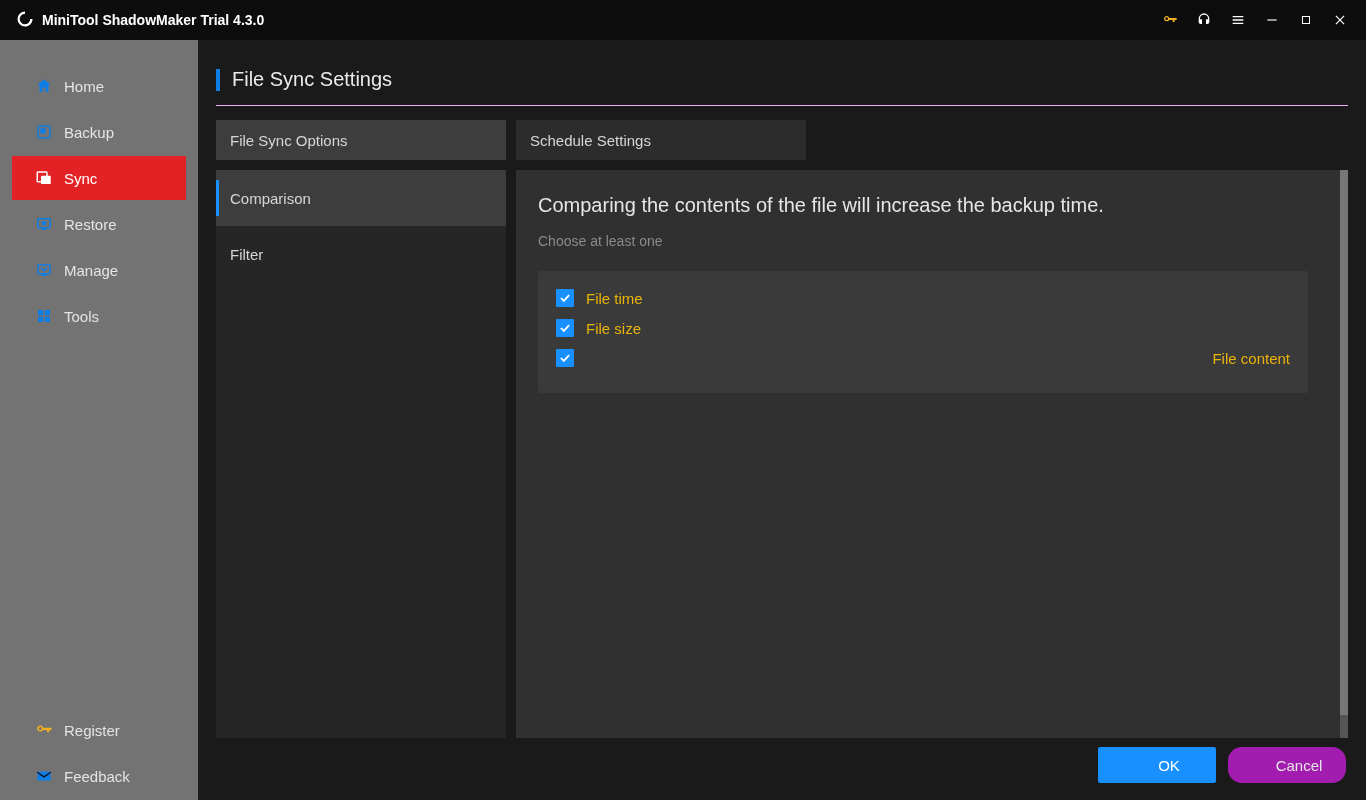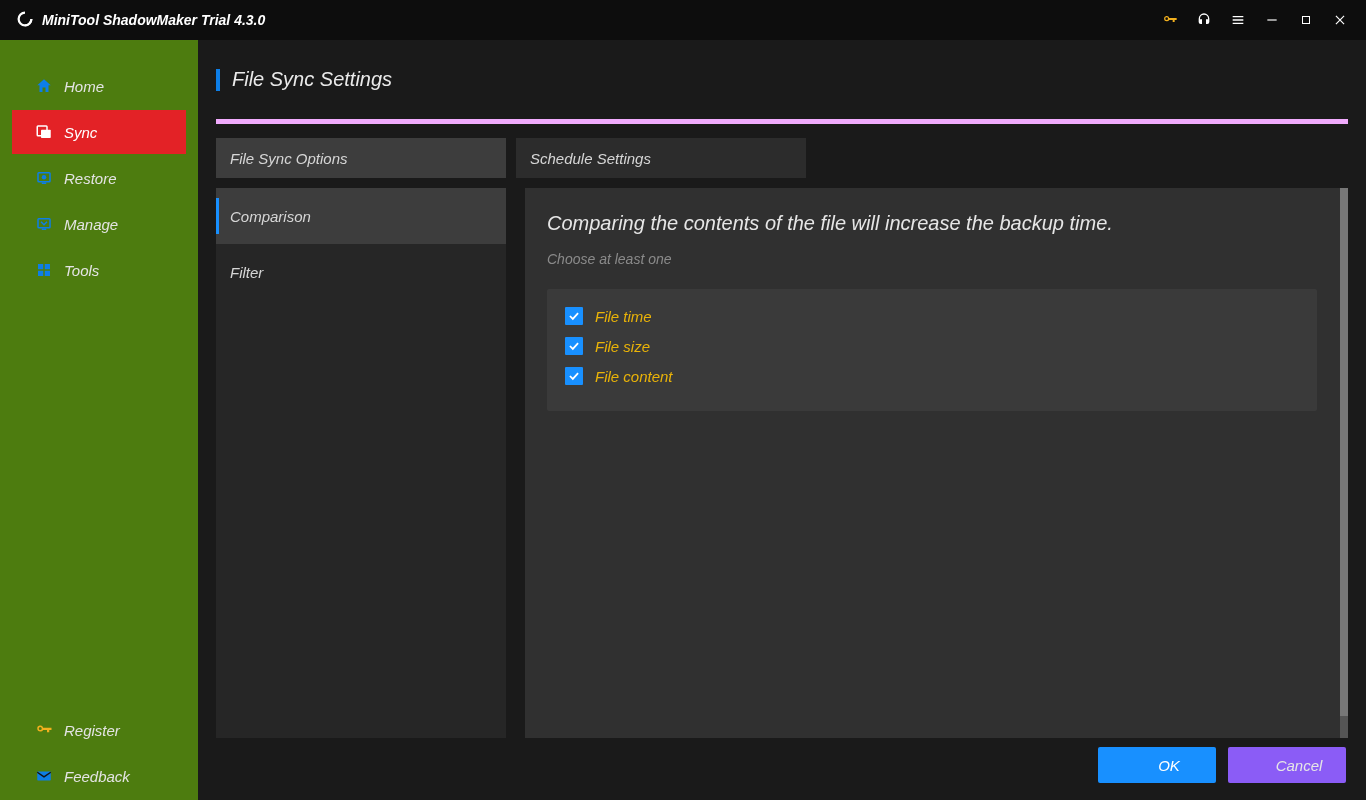--- a/index.html
+++ b/index.html
@@ -1,71 +1,71 @@
 <!DOCTYPE html>
 <html><head>
 <meta charset="utf-8">
 <style>
   * { box-sizing: border-box; margin: 0; padding: 0; font-family: "Segoe UI", Arial, sans-serif; }
   html, body { width: 1366px; height: 800px; background: #000; overflow: hidden; }
-  .window { width: 1366px; height: 800px; background: #0d0d0d; display: flex; flex-direction: column; font-style: italic; }
+  .window { width: 1366px; height: 800px; background: #0d0d0d; display: flex; flex-direction: column; }
 
   
   .titlebar { height: 40px; display: flex; align-items: center; color: #fff; padding: 0 16px; font-size: 14px; font-weight: 600; }
   .titlebar .title { margin-left: 8px; }
   .titlebar .spacer { flex: 1; }
   .titlebar .tb-icon { width: 20px; height: 40px; display: flex; align-items: center; justify-content: center; margin-left: 14px; color: #fff; cursor: pointer; }
   .titlebar .tb-icon.key { color: #f2b01e; }
   .logo-icon svg { width: 18px; height: 18px; }
 
   
   .body { flex: 1; display: flex; min-height: 0; }
-  .sidebar { width: 198px; background: #4d7c0f; display: flex; flex-direction: column; padding-top: 24px; }
+  .sidebar { width: 198px; background: #737373; display: flex; flex-direction: column; padding-top: 24px; }
   .sidebar .section-top { flex: 1; }
   .nav-item { height: 44px; display: flex; align-items: center; padding: 0 18px; color: #e4e4e4; font-size: 15px; cursor: pointer; margin: 0 12px 2px 12px; border-radius: 0; position: relative; }
   .nav-item .icon { width: 28px; display: flex; justify-content: center; color: #0d7ee7; }
   .nav-item .label { margin-left: 6px; }
   .nav-item.active { background: #e32226; color: #fff; }
   .nav-item.active .icon { color: #fff; }
   .nav-bottom .nav-item .icon.key { color: #f2b01e; }
 
   .nav-item svg { width: 18px; height: 18px; }
 
   
   .main { flex: 1; background: #1a1a1a; padding: 28px 18px 8px 18px; display: flex; flex-direction: column; min-width: 0; }
-  .page-title-row { display: flex; align-items: center; margin-bottom: 14px; padding-bottom: 28px; border-bottom: 5px solid #f0abfc; }
+  .page-title-row { display: flex; align-items: center; margin-bottom: 14px; padding-bottom: 14px; border-bottom: 1px solid #f0abfc; }
   .page-title-row .accent { width: 4px; height: 22px; background: #0d7ee7; margin-right: 12px; }
   .page-title-row .title { color: #eaeaea; font-size: 20px; }
 
   .tabs { display: flex; gap: 10px; margin-bottom: 10px; }
   .tab { width: 290px; height: 40px; display: flex; align-items: center; padding: 0 14px; color: #d6d6d6; font-size: 15px; background: #2c2c2c; cursor: pointer; }
   .tab.active { background: #3d3d3d; }
 
-  .content-row { display: flex; gap: 19px; flex: 1; min-height: 0; }
+  .content-row { display: flex; gap: 10px; flex: 1; min-height: 0; }
   .sub-sidebar { width: 290px; background: #262626; }
   .sub-item { height: 56px; display: flex; align-items: center; padding: 0 14px; color: #d6d6d6; font-size: 15px; cursor: pointer; position: relative; }
   .sub-item.active { background: #3d3d3d; }
   .sub-item.active::before { content: ""; position: absolute; left: 0; top: 10px; bottom: 10px; width: 3px; background: #1890ff; }
 
   .content-panel { flex: 1; background: #303030; padding: 24px 22px; position: relative; }
   .content-panel .info { color: #e6e6e6; font-size: 20px; margin-bottom: 16px; }
   .content-panel .hint { color: #8a8a8a; font-size: 14px; margin-bottom: 22px; }
   .check-group { background: #3a3a3a; padding: 18px 18px 14px 18px; border-radius: 2px; width: 770px; max-width: 100%; }
   .check-row { display: flex; align-items: center; margin-bottom: 12px; cursor: pointer; }
-  .check-row:last-child { margin-bottom: 12px; }
+  .check-row:last-child { margin-bottom: 12px; justify-content: space-between; }
   .checkbox { width: 18px; height: 18px; background: #1890ff; display: flex; align-items: center; justify-content: center; margin-right: 12px; border-radius: 1px; }
   .checkbox svg { width: 14px; height: 14px; stroke: #fff; stroke-width: 3; fill: none; }
   .check-row .lbl { color: #eab308; font-size: 15px; }
   .vscroll { position: absolute; right: 0; top: 0; bottom: 0; width: 8px; background: #555; }
   .vscroll .thumb { position: absolute; left: 0; right: 0; top: 0; height: 96%; background: #777; }
 
   .footer { height: 54px; display: flex; justify-content: flex-end; align-items: center; gap: 12px; padding-right: 2px; }
   .btn { width: 118px; height: 36px; display: flex; align-items: center; justify-content: center; font-size: 15px; border-radius: 2px; cursor: pointer; padding-left: 24px; }
   .btn.primary { background: #1890ff; color: #fff; }
-  .btn.secondary { background: #8b5cf6; color: #e6e6e6; }
+  .btn.secondary { background: #a21caf; color: #e6e6e6; border-radius: 14px; }
 </style>
 </head>
 <body>
 
 <div class="window">
 
   <div class="titlebar">
     <span class="logo-icon">
       <svg viewBox="0 0 24 24">
           <path fill="#fff" d="M12 2a10 10 0 1 0 10 10h-3a7 7 0 1 1-7-7V2z"></path>
@@ -110,20 +110,29 @@
 
     <div class="sidebar">
       <div class="section-top">
         <div class="nav-item">
           <span class="icon">
               <svg viewBox="0 0 24 24">
                 <path fill="currentColor" d="M12 3l9 8h-3v9h-4v-6H10v6H6v-9H3z"></path>
               </svg>
             </span>
           <span class="label">Home</span>
+        </div>
+        <div class="nav-item">
+          <span class="icon">
+              <svg viewBox="0 0 24 24">
+                <rect x="4" y="4" width="16" height="16" rx="2" fill="none" stroke="currentColor" stroke-width="2"></rect>
+                <rect x="7" y="7" width="7" height="7" fill="currentColor"></rect>
+              </svg>
+            </span>
+          <span class="label">Backup</span>
         </div>
         <div class="nav-item active">
           <span class="icon">
               <svg viewBox="0 0 24 24">
                 <rect x="3" y="4" width="13" height="13" rx="1" fill="none" stroke="currentColor" stroke-width="2"></rect>
                 <rect x="8" y="9" width="13" height="11" rx="1" fill="currentColor"></rect>
               </svg>
             </span>
           <span class="label">Sync</span>
         </div>

